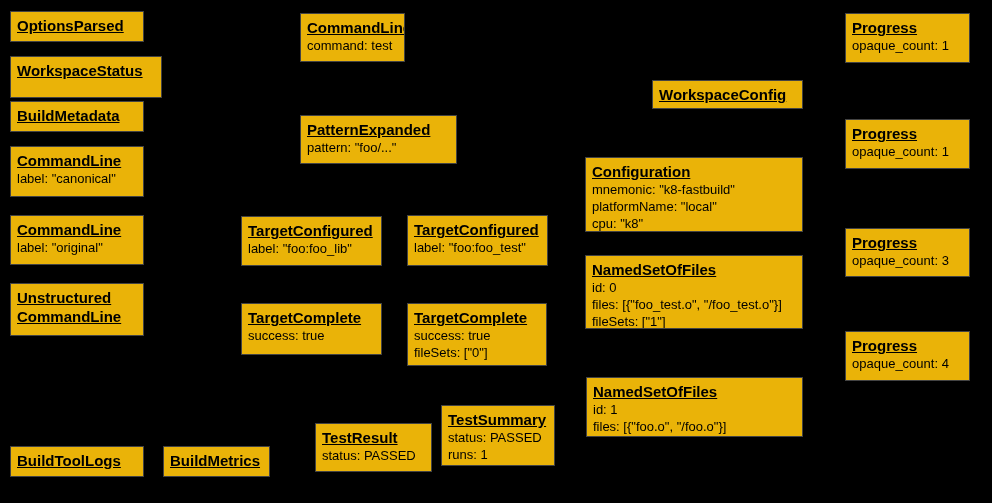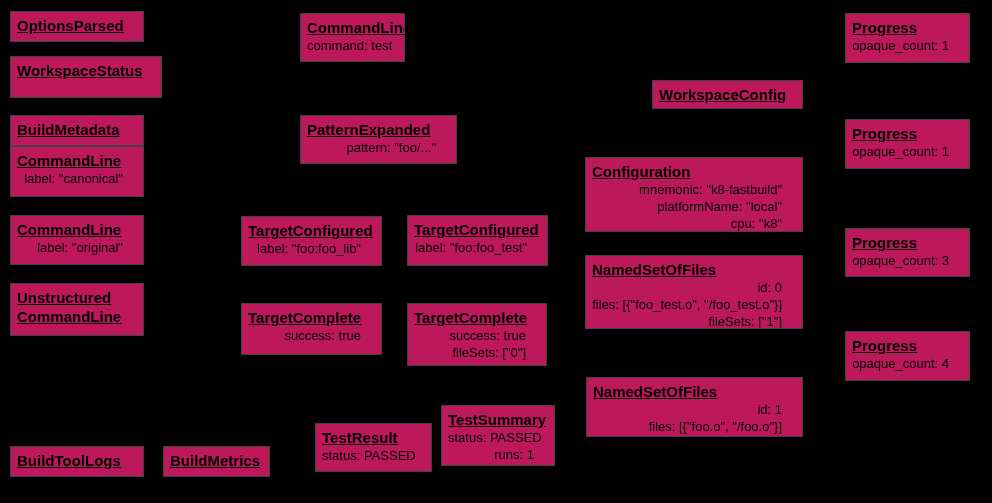--- a/index.html
+++ b/index.html
@@ -1,53 +1,52 @@
 <!DOCTYPE html>
 <html><head>
 <meta charset="utf-8">
 <style>
   html,body{margin:0;padding:0;background:#000;}
   body{width:992px;height:503px;position:relative;font-family:"Liberation Sans",sans-serif;overflow:hidden;}
   .canvas{position:absolute;left:0;top:0;width:992px;height:503px;background:#000;}
   .box{
     position:absolute;
-    background:#be185d;
+    background:#eab308;
     border:1px solid #434343;
     box-sizing:border-box;
     color:#000;
-    padding:4px 20px 0 6px;
+    padding:4px 2px 0 6px;
     overflow:hidden;
   }
   .t{
     font-size:15px;
     font-weight:700;
     text-decoration:underline;
     line-height:19px;
   }
   .l{
     font-size:13px;
     line-height:17px;
     white-space:nowrap;
-    text-align:right;
   }
 </style>
 </head>
 <body>
 
 <div class="canvas">
 
   <div class="box" style="left:10px;top:11px;width:134px;height:31px">
     <div class="t">OptionsParsed</div>
   </div>
 
   <div class="box" style="left:10px;top:56px;width:152px;height:42px">
     <div class="t">WorkspaceStatus</div>
   </div>
 
-  <div class="box" style="left:10px;top:115px;width:134px;height:31px">
+  <div class="box" style="left:10px;top:101px;width:134px;height:31px">
     <div class="t">BuildMetadata</div>
   </div>
 
   <div class="box" style="left:10px;top:146px;width:134px;height:51px">
     <div class="t">CommandLine</div>
     <div class="l">label: "canonical"</div>
   </div>
 
   <div class="box" style="left:10px;top:215px;width:134px;height:50px">
     <div class="t">CommandLine</div>

